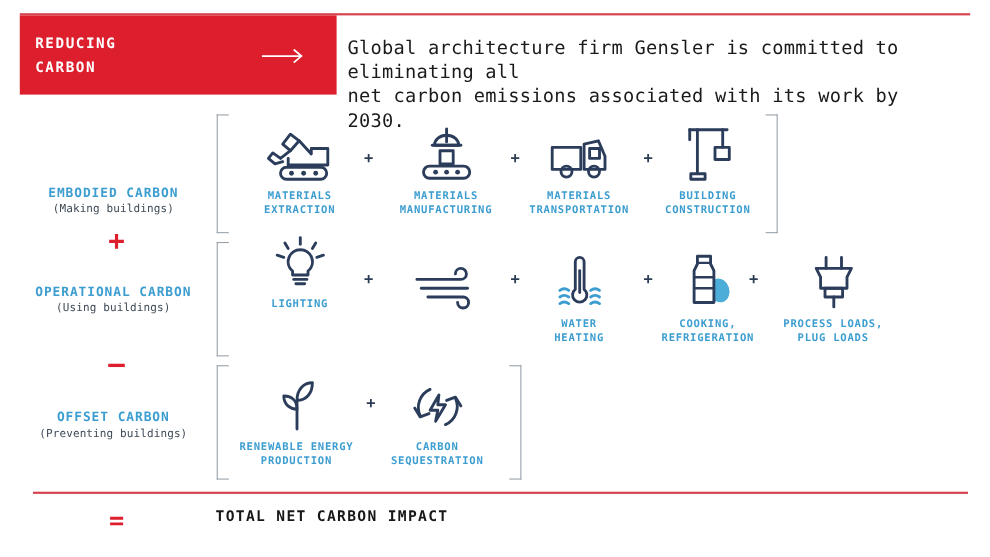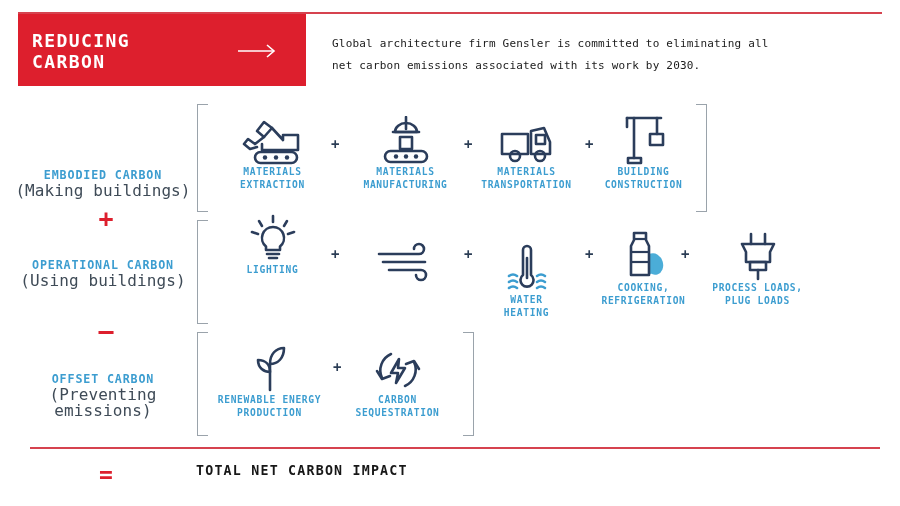--- a/index.html
+++ b/index.html
@@ -20,61 +20,62 @@
   }
 
   
   .hdr-box{
     position:absolute;left:18px;top:14px;width:288px;height:72px;
     background:#DD1F2D;
   }
   .hdr-title{
     position:absolute;left:32px;top:30px;
     color:#ffffff;
-    font-size:18px;font-weight:bold;letter-spacing:1.4px;line-height:21px;
+    font-size:13px;font-weight:bold;letter-spacing:1.4px;line-height:21px;
     white-space:pre-line;
   }
   .hdr-arrow{
     position:absolute;left:238px;top:43px;width:42px;height:14px;
   }
   .hdr-desc{
-    position:absolute;left:332px;top:33px;width:540px;
+    position:absolute;left:316px;top:33px;width:540px;
     color:#1a1a1a;
-    font-size:11px;line-height:22px;letter-spacing:.2px;
+    font-size:17px;line-height:22px;letter-spacing:.2px;
     white-space:pre-line;
   }
 
   
   .row{position:absolute;}
   .rowlabel{
     position:absolute;text-align:center;width:190px;left:0;
   }
   .rowlabel .rl-main{
     color:#3C9DD0;font-size:11.7px;font-weight:bold;letter-spacing:.85px;
     line-height:15px;display:block;
   }
   .rowlabel .rl-sub{
-    color:#3f4b57;font-size:16px;letter-spacing:.1px;line-height:16px;display:block;
+    color:#3f4b57;font-size:10px;letter-spacing:.1px;line-height:16px;display:block;
   }
 
   .op{
     position:absolute;width:40px;text-align:center;
     color:#DD1F2D;font-size:25px;font-weight:bold;line-height:1;
   }
   .op.minus{font-size:25px;}
 
   
   .bracket{position:absolute;}
   .bracket .v{position:absolute;width:1.4px;background:#9aa3ab;top:0;bottom:0;}
   .bracket .h{position:absolute;height:1.4px;background:#9aa3ab;width:11px;}
 
   
   .item{position:absolute;text-align:center;}
   .icon-wrap{height:62px;display:flex;align-items:flex-end;justify-content:center;}
   .item-label{
+    margin-top:7px;
     color:#3C9DD0;font-size:9.6px;font-weight:bold;letter-spacing:.7px;line-height:12.6px;
     white-space:pre-line;
   }
   .plus-small{
     position:absolute;color:#2b3d55;font-size:14px;font-weight:bold;line-height:1;
   }
 
   
   .bot-rule{
     position:absolute;left:30px;top:447px;width:850px;height:2px;background:#D6434F;
@@ -244,21 +245,21 @@
             <path d="M4 12 L44 12 a5 5 0 1 0 -5 -5"></path>
             <path d="M8 20 L50 20"></path>
             <path d="M14 28 L46 28 a5 5 0 1 1 -5 5"></path>
           </g>
         </svg>
       </div>
     </div>
 
     <span class="plus-small" style="left:464px;top:247px;">+</span>
 
-    <div class="item" style="left:469px;top:232px;width:115px;">
+    <div class="item" style="left:469px;top:220px;width:115px;">
       <div class="icon-wrap">
         <svg width="52" height="52" viewBox="0 0 52 52">
           <g fill="none" stroke="#2B3D5B" stroke-width="2.6" stroke-linejoin="round" stroke-linecap="round">
             <path d="M22 8 a4 4 0 0 1 8 0 L30 33 a6.5 6.5 0 1 1 -8 0 Z"></path>
             <line x1="26" y1="16" x2="26" y2="36"></line>
             <path d="M8 34 q4 -3 8 0 M8 40 q4 -3 8 0 M8 46 q4 -3 8 0" stroke="#3C9DD0"></path>
             <path d="M36 34 q4 -3 8 0 M36 40 q4 -3 8 0 M36 46 q4 -3 8 0" stroke="#3C9DD0"></path>
           </g>
         </svg>
       </div>
@@ -307,21 +308,21 @@
 PLUG LOADS</div>
     </div>
   </div>
 
   <div class="op minus" style="left:86px;top:318px;">–</div>
 
   <div class="row" style="left:0;top:0;">
 
     <div class="rowlabel" style="left:8px;top:372px;">
       <span class="rl-main">OFFSET CARBON</span>
-      <span class="rl-sub">(Preventing emissions)</span>
+      <span class="rl-sub">(Preventing buildings)</span>
     </div>
 
     <div class="bracket" style="left:197px;top:332px;height:104px;">
       <div class="v" style="left:0;"></div>
       <div class="h" style="left:0;top:0;"></div>
       <div class="h" style="left:0;bottom:0;"></div>
     </div>
     <div class="bracket" style="left:474px;top:332px;height:104px;">
       <div class="v" style="right:0;"></div>
       <div class="h" style="right:0;top:0;"></div>

